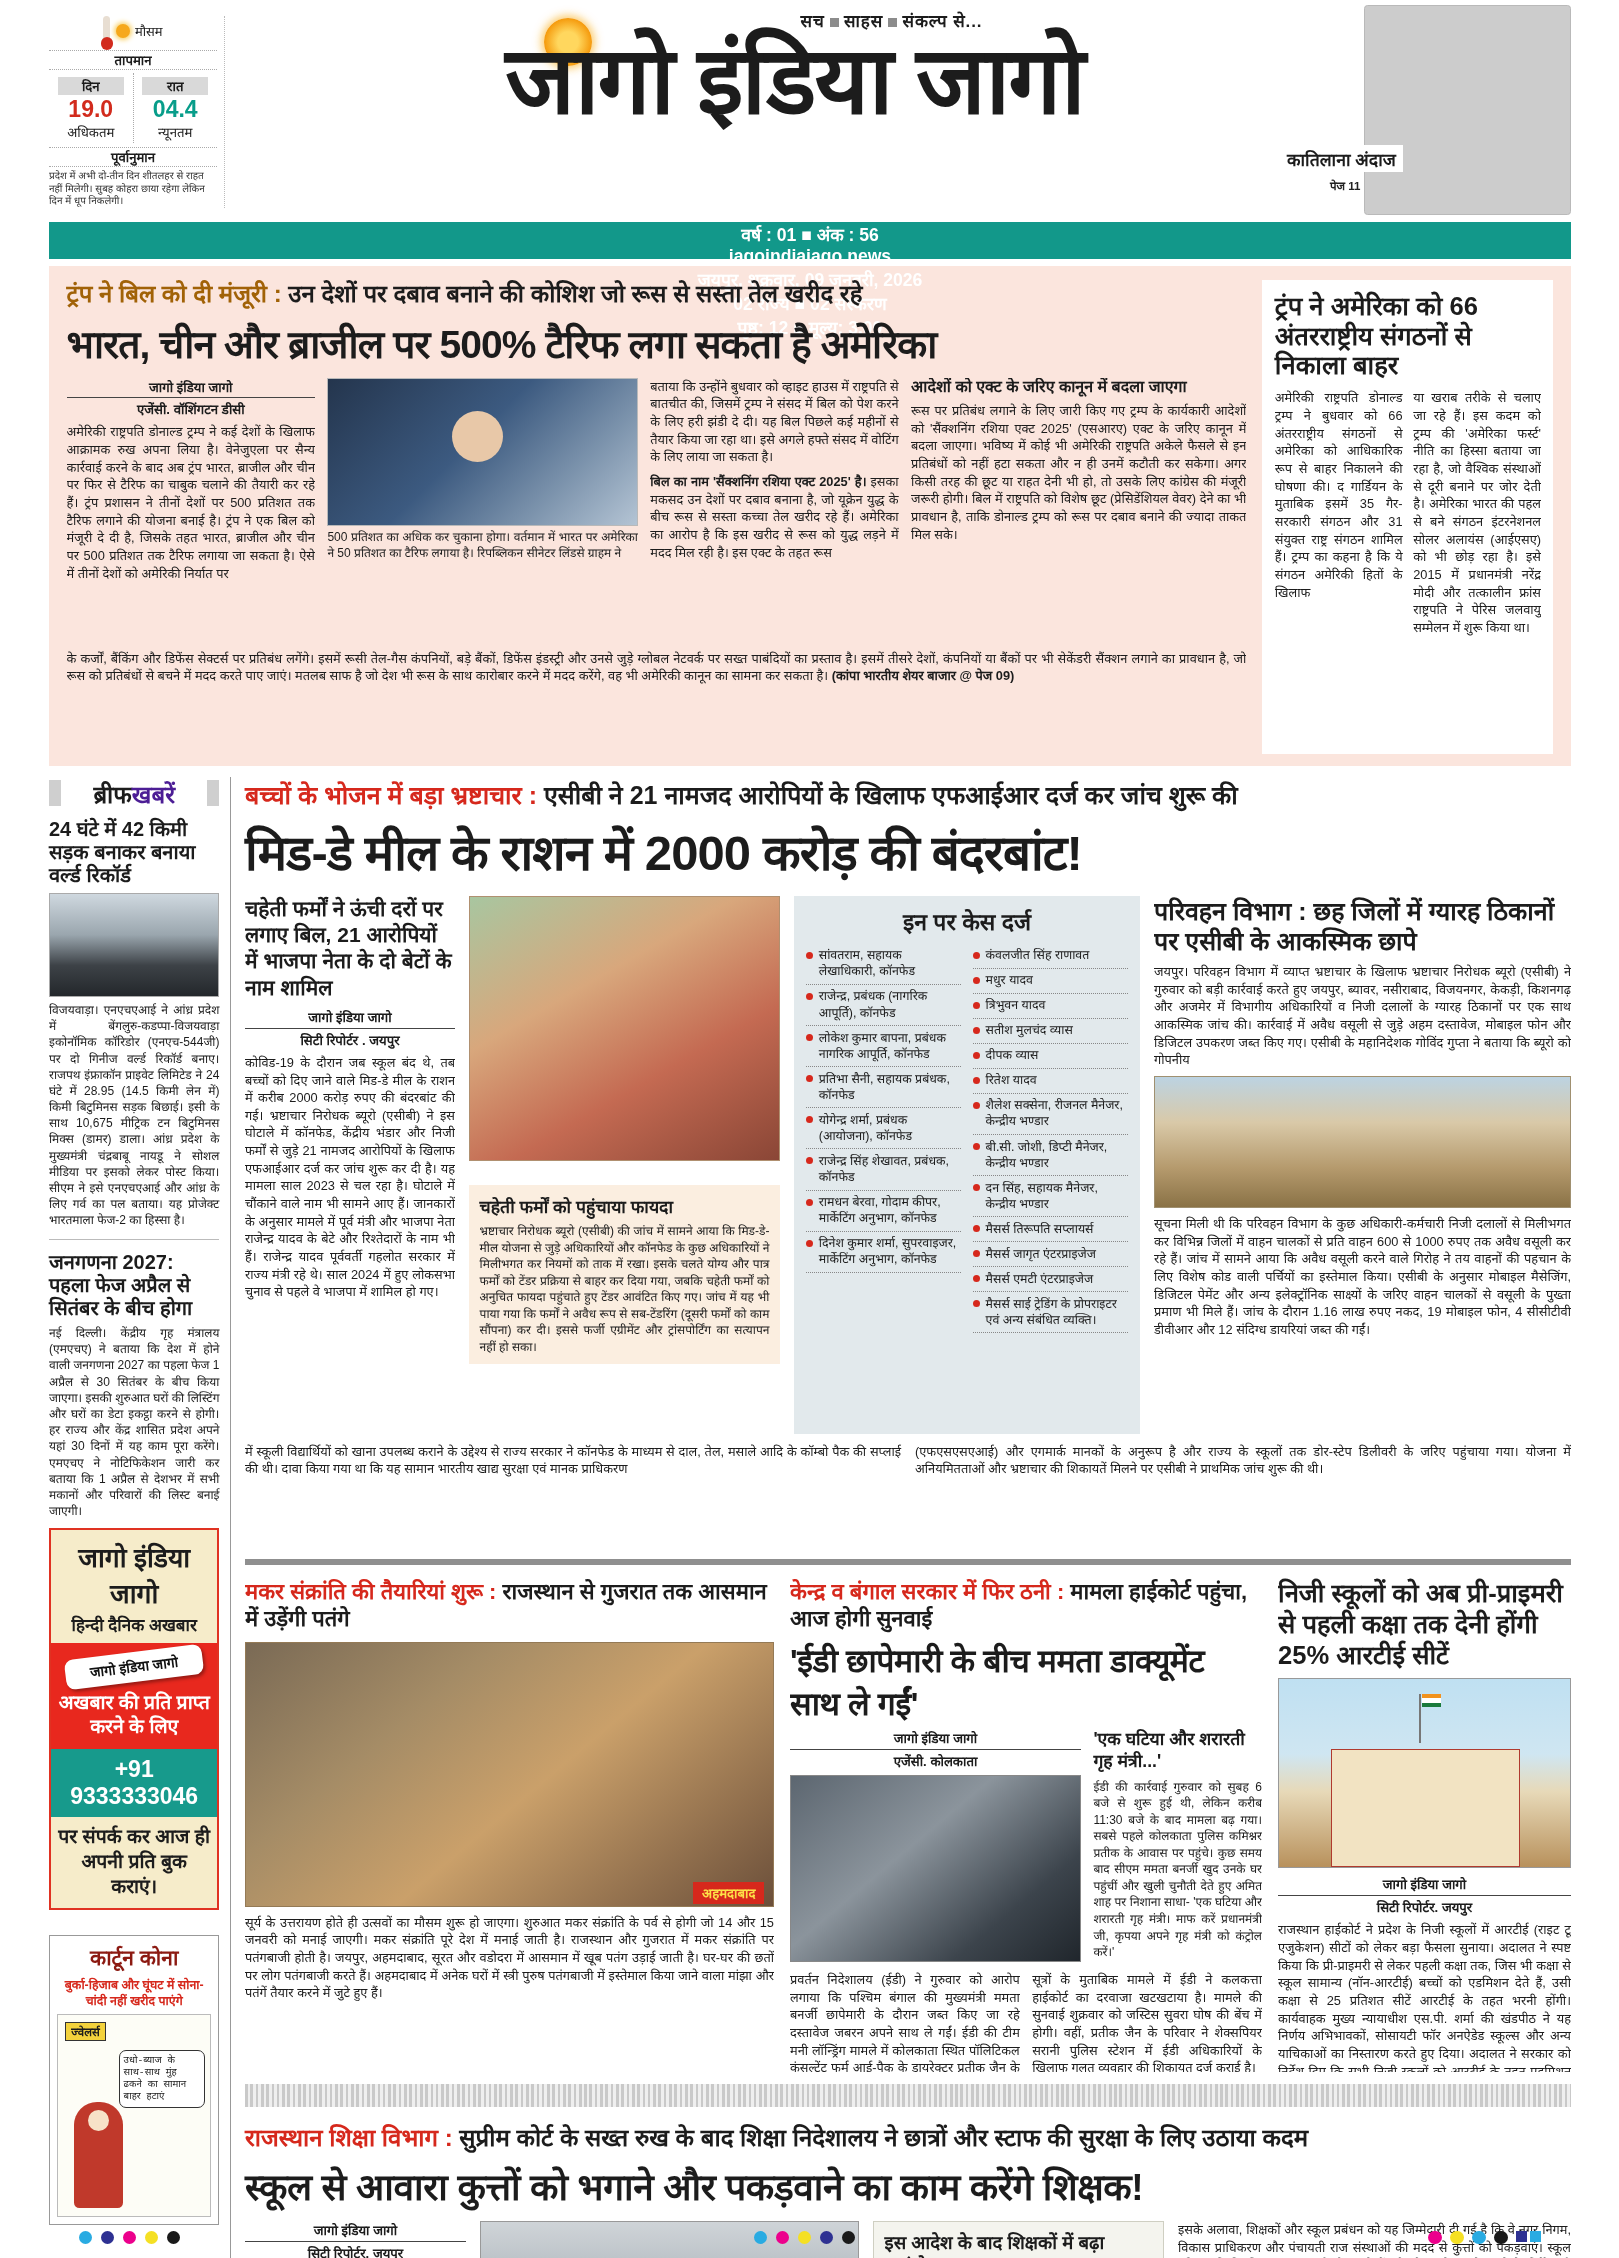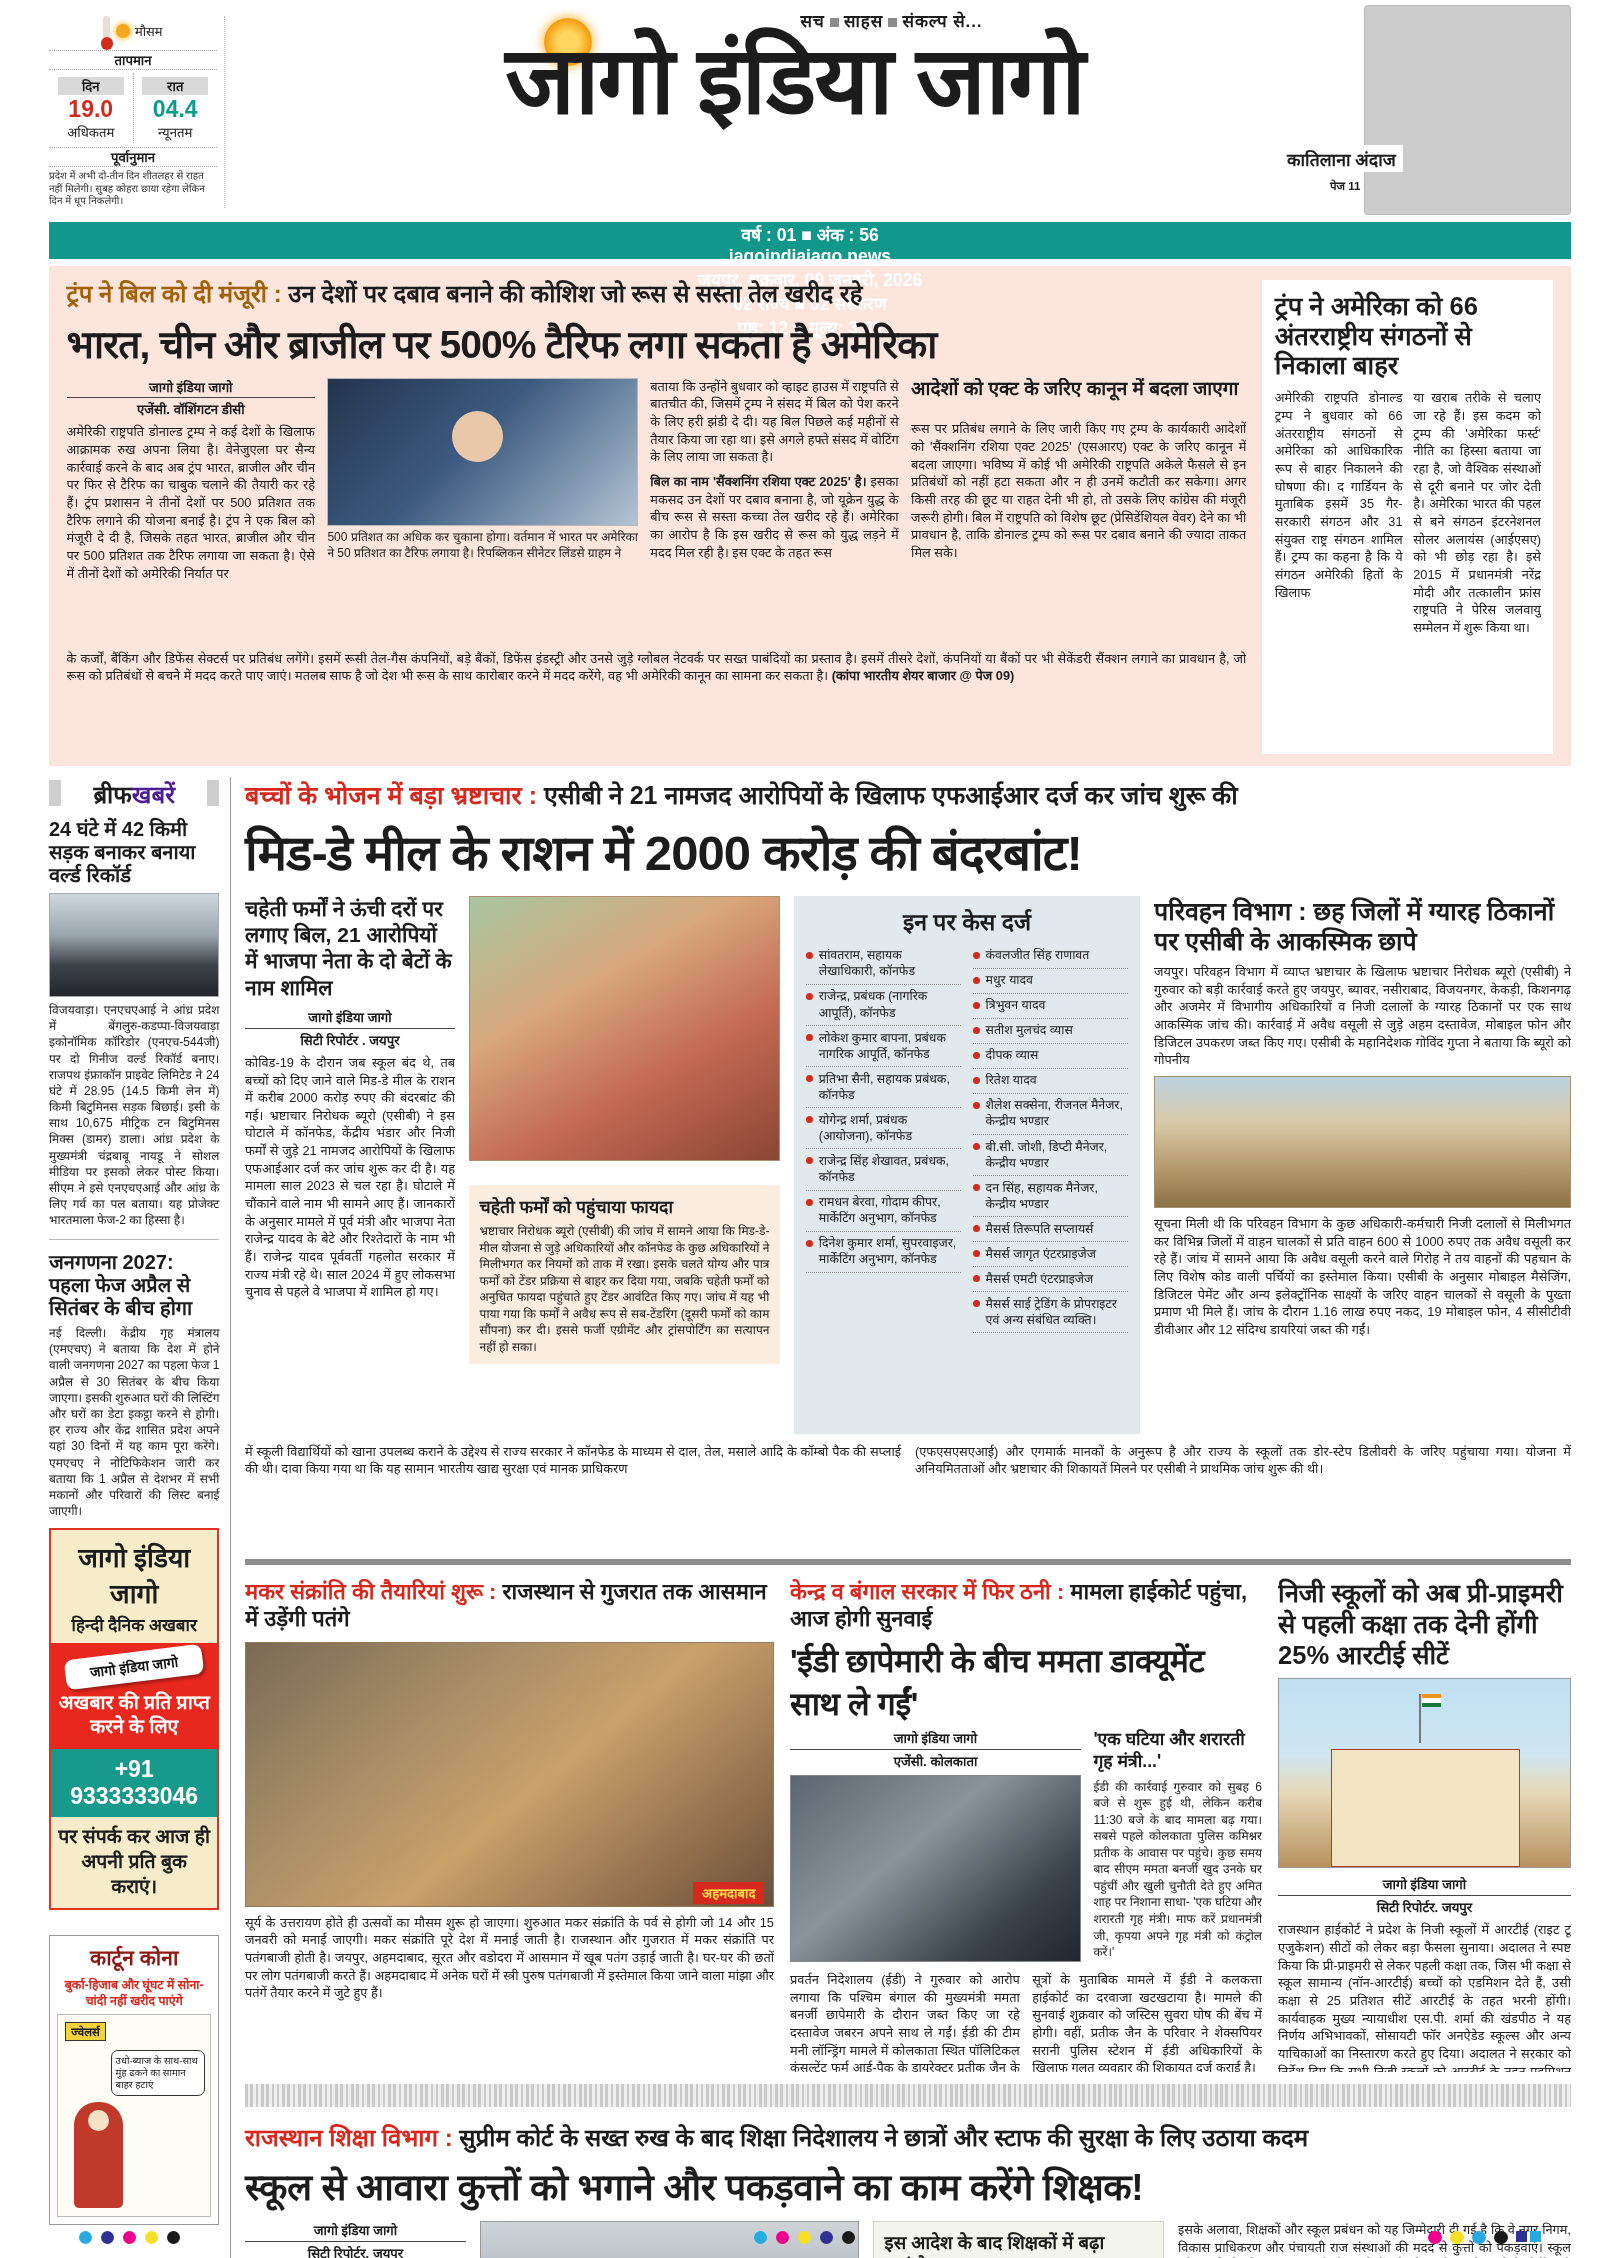--- a/index.html
+++ b/index.html
@@ -43,21 +43,21 @@
   .byline2 { text-align:center; font-weight:bold; font-size:13.2px; margin-bottom:5.3px; }
   .cols4 { display:grid; grid-template-columns:1fr 1.25fr 1fr 1.35fr; gap:12.4px; height:265px; overflow:hidden; }
   .cols4 > div { overflow:hidden; }
   .body-txt { font-size:12.8px; line-height:1.38; text-align:justify; }
   .photo { background:#ccc; position:relative; border:0.9px solid #b9b9b9; }
   .trump-photo { height:148px; background:linear-gradient(135deg,#24354d 0%,#3c5a80 45%,#7d94ad 75%,#b4c4d4 100%); }
   .trump-photo::after { content:""; position:absolute; left:40%; top:22%; width:51px; height:51px; border-radius:50%; background:#e8c8a8; }
   .photo-cap { font-size:12px; line-height:1.3; margin-top:4.4px; text-align:justify; }
   .subhead-inline { font-weight:bold; }
   .note-bold { font-weight:bold; }
-  .sub-story-head { font-size:19px; font-weight:800; line-height:1.15; margin-bottom:21px; }
+  .sub-story-head { font-size:16px; font-weight:800; line-height:1.15; margin-bottom:6px; }
   .top-right-box { width:291px; background:#fff; padding:12.4px 12.4px 8.8px; }
   .trb-head { font-size:25.6px; font-weight:800; line-height:1.15; margin-bottom:8.8px; }
   .trb-cols { display:flex; gap:10.6px; height:265px; overflow:hidden; }
   .trb-cols .body-txt { flex:1; }
 
   
   .main-row { display:flex; gap:14px; margin-top:10.6px; }
   .sidebar { width:182px; border-right:0.9px solid #999; padding-right:10.6px; }
   .brief-title { display:flex; align-items:center; gap:5.3px; margin-bottom:8.8px; }
   .brief-title .bar { width:12.4px; height:26.5px; background:#cfcfcf; }
@@ -73,21 +73,21 @@
   .ad-red { background:#e8281e; color:#fff; padding:8.8px 5.3px 10.6px; }
   .ad-roll { background:#fff; color:#111; font-weight:800; font-size:14px; transform:rotate(-7deg); border-radius:8.8px; padding:5.3px 3.5px; margin:0 8.8px 8.8px; box-shadow:1.8px 2.6px 3.5px rgba(0,0,0,.35); }
   .ad-line1 { font-size:19.4px; font-weight:800; line-height:1.25; }
   .ad-phone { background:#179a8c; color:#fff; font-size:23px; font-weight:800; padding:7px 1.8px; }
   .ad-line2 { font-size:19.4px; font-weight:800; padding:7px 5.3px 8.8px; line-height:1.3; }
   .cartoon-box { border:0.9px solid #999; margin-top:25px; padding:7px; }
   .cartoon-title { color:#8c1a12; font-size:21px; font-weight:800; text-align:center; margin-bottom:5.3px; }
   .cartoon-cap { color:#d6281c; font-size:12.4px; font-weight:bold; text-align:center; margin-bottom:5.3px; line-height:1.3; }
   .cartoon-art { height:203px; border:0.9px solid #bbb; position:relative; background:#fdfdf6; overflow:hidden; }
   .cartoon-shop { position:absolute; top:7px; left:7px; background:#f3d23c; border:0.9px solid #333; font-size:11.5px; font-weight:bold; padding:0.9px 5.3px; }
-  .cartoon-bubble { position:absolute; top:35px; right:5.3px; width:94px; background:#fff; border:0.9px solid #333; border-radius:7px; font-size:9.7px; padding:3.5px; line-height:1.25; }
+  .cartoon-bubble { position:absolute; top:35px; right:5.3px; width:86px; background:#fff; border:0.9px solid #333; border-radius:7px; font-size:9.7px; padding:3.5px; line-height:1.25;font-family:Liberation Mono, monospace; }
   .cartoon-fig { position:absolute; bottom:8.8px; left:16px; width:49px; height:106px; background:#c0392b; border-radius:23px 23px 5.3px 5.3px; }
   .cartoon-fig::after { content:""; position:absolute; top:8.8px; left:14px; width:21px; height:21px; background:#f7e2c8; border-radius:50%; }
 
   .main-col { flex:1; }
 
   
   .mdm-kicker { font-size:25px; font-weight:bold; }
   .mdm-headline { font-size:49px; font-weight:800; letter-spacing:-0.9px; margin:7px 0 12.4px; }
   .mdm-grid { display:grid; grid-template-columns:210px 311px 346px 1fr; gap:14px; height:538px; overflow:hidden; }
   .mdm-grid > div { overflow:hidden; }

